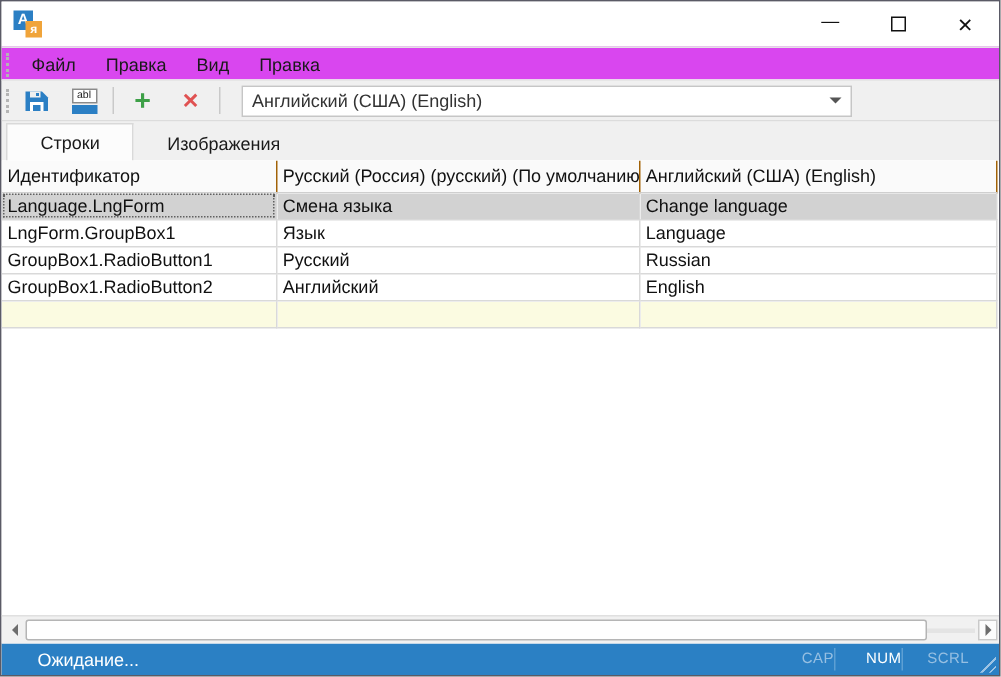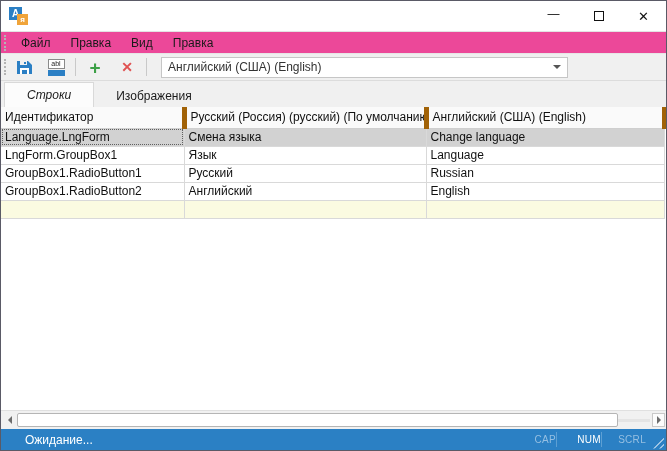--- a/index.html
+++ b/index.html
@@ -38,21 +38,21 @@
     width: 45px; height: 100%;
     display: flex; align-items: center; justify-content: center;
     font-size: 13px; color: #111; cursor: default;
   }
   .win-btn .min-glyph { font-size: 12px; margin-top: -4px; }
   .win-btn .max-glyph { width: 10px; height: 10px; border: 1px solid #111; display: block; }
   .win-btn .close-glyph { font-size: 13px; }
 
   
   .menubar {
-    height: 22px; background: #ec4899;
+    height: 22px; background: #d946ef;
     display: flex; align-items: center;
     border-top: 1px solid #e3e3e3;
     flex: 0 0 auto;
   }
   .grip {
     width: 3px; height: 16px; margin: 0 4px 0 3px;
     border-left: 2px dotted #b4b4b4;
   }
   .menu-item {
     padding: 0 10px; font-size: 12px; color: #1a1a1a;
@@ -107,32 +107,31 @@
   }
   .tab {
     height: 23px; padding: 0 22px;
     display: flex; align-items: center; justify-content: center;
     font-size: 12px; color: #1a1a1a; cursor: default;
   }
   .tab.active {
     background: #fcfcfc;
     border: 1px solid #d9d9d9; border-bottom: none;
     height: 25px;
-    font-style: italic;
   }
 
   
   .grid-area { flex: 1 1 auto; background: #ffffff; overflow: hidden; position: relative; }
   .grid-table { border-collapse: collapse; table-layout: fixed; width: 663px; }
   .grid-table col.c1 { width: 183px; }
   .grid-table col.c2 { width: 242px; }
   .grid-table col.c3 { width: 238px; }
   .grid-table th {
     height: 21px; background: #fafafa;
-    border-right: 5px solid #a16207; border-bottom: 1px solid #cfcfcf;
+    border-right: 1px solid #a16207; border-bottom: 1px solid #cfcfcf;
     font-size: 12px; font-weight: normal; color: #111;
     text-align: left; padding: 0 0 0 4px;
     white-space: nowrap; overflow: hidden;
   }
   .grid-table td {
     height: 18px;
     border-right: 1px solid #d9d9d9; border-bottom: 1px solid #d9d9d9;
     font-size: 12px; color: #111;
     padding: 0 0 0 4px;
     white-space: nowrap; overflow: hidden;

